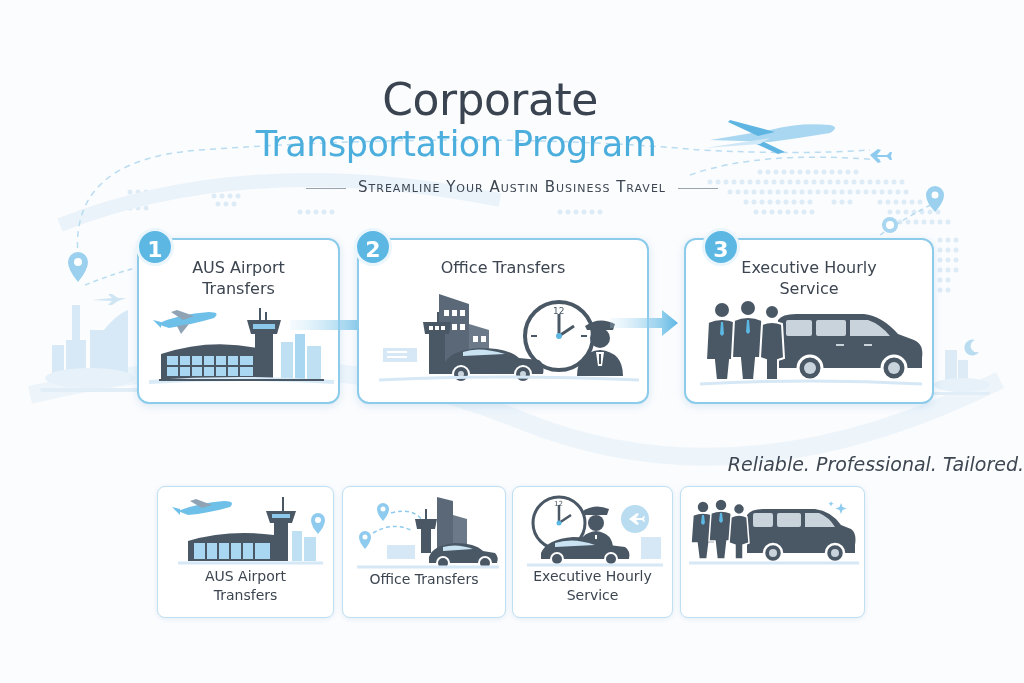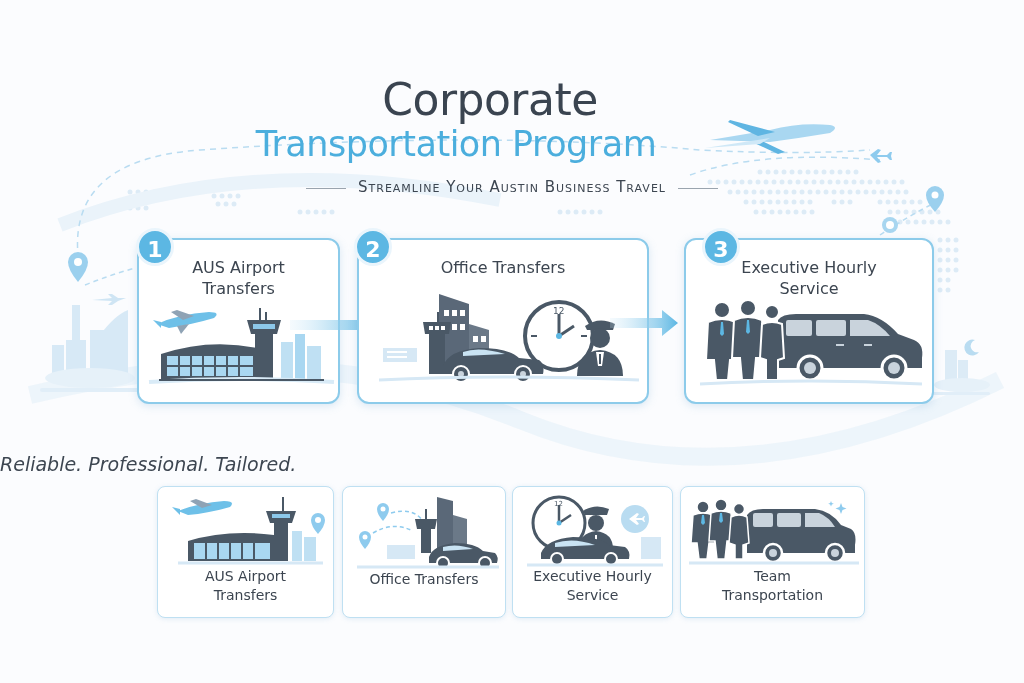--- a/index.html
+++ b/index.html
@@ -38,21 +38,21 @@
     background: #5cb7e3; color: #fff; font-weight: bold; font-size: 22px;
     text-align: center; line-height: 38px; border: 3px solid #eaf5fc;
   }
   .step-title {
     position: absolute; left: 0; right: 0; text-align: center;
     font-size: 16px; color: #3c4550; line-height: 21px;
   }
   .arrow { position: absolute; }
 
   .motto {
-    position: absolute; left: 0; width: 1024px; top: 453px; text-align: left;
+    position: absolute; left: 0; width: 1024px; top: 453px; text-align: right;
     font-size: 19px; font-style: italic; color: #3d4651;
   }
   .card {
     position: absolute; top: 486px; height: 132px; background: #fff;
     border: 1.5px solid #bfe0f2; border-radius: 8px;
     box-shadow: 0 1px 5px rgba(120,170,210,0.2);
   }
   .card-label {
     position: absolute; left: 0; right: 0; bottom: 12px; text-align: center;
     font-size: 14px; color: #3c4550; line-height: 19px;
@@ -524,17 +524,13 @@
       <path d="M30,20 Q40,16 50,20 L52,48 L46,48 L44,66 L36,66 L34,48 L28,48 Z"></path>
       <circle cx="58" cy="16" r="5.5"></circle>
       <path d="M50,24 Q58,20 66,24 L68,50 L62,52 L62,66 L54,66 L54,52 L48,50 Z"></path>
     </g>
     <path d="M21,22 L23,22 L24,30 L22,32 L20,30 Z" fill="#5cb7e3"></path>
     <path d="M39,20 L41,20 L42,28 L40,30 L38,28 Z" fill="#5cb7e3"></path>
     <path d="M160,10 l1.5,4 l4,1.5 l-4,1.5 l-1.5,4 l-1.5,-4 l-4,-1.5 l4,-1.5z" fill="#8ecbee"></path>
     <path d="M150,8 l0.8,2 l2,0.8 l-2,0.8 l-0.8,2 l-0.8,-2 l-2,-0.8 l2,-0.8z" fill="#8ecbee"></path>
     <line x1="8" y1="70" x2="178" y2="70" stroke="#d6e8f5" stroke-width="3"></line>
   </svg>
-  <div class="card-label">
-    <div>Team</div>
-    <div>Transportation</div>
-  </div>
 </div>
 
 </body></html>

